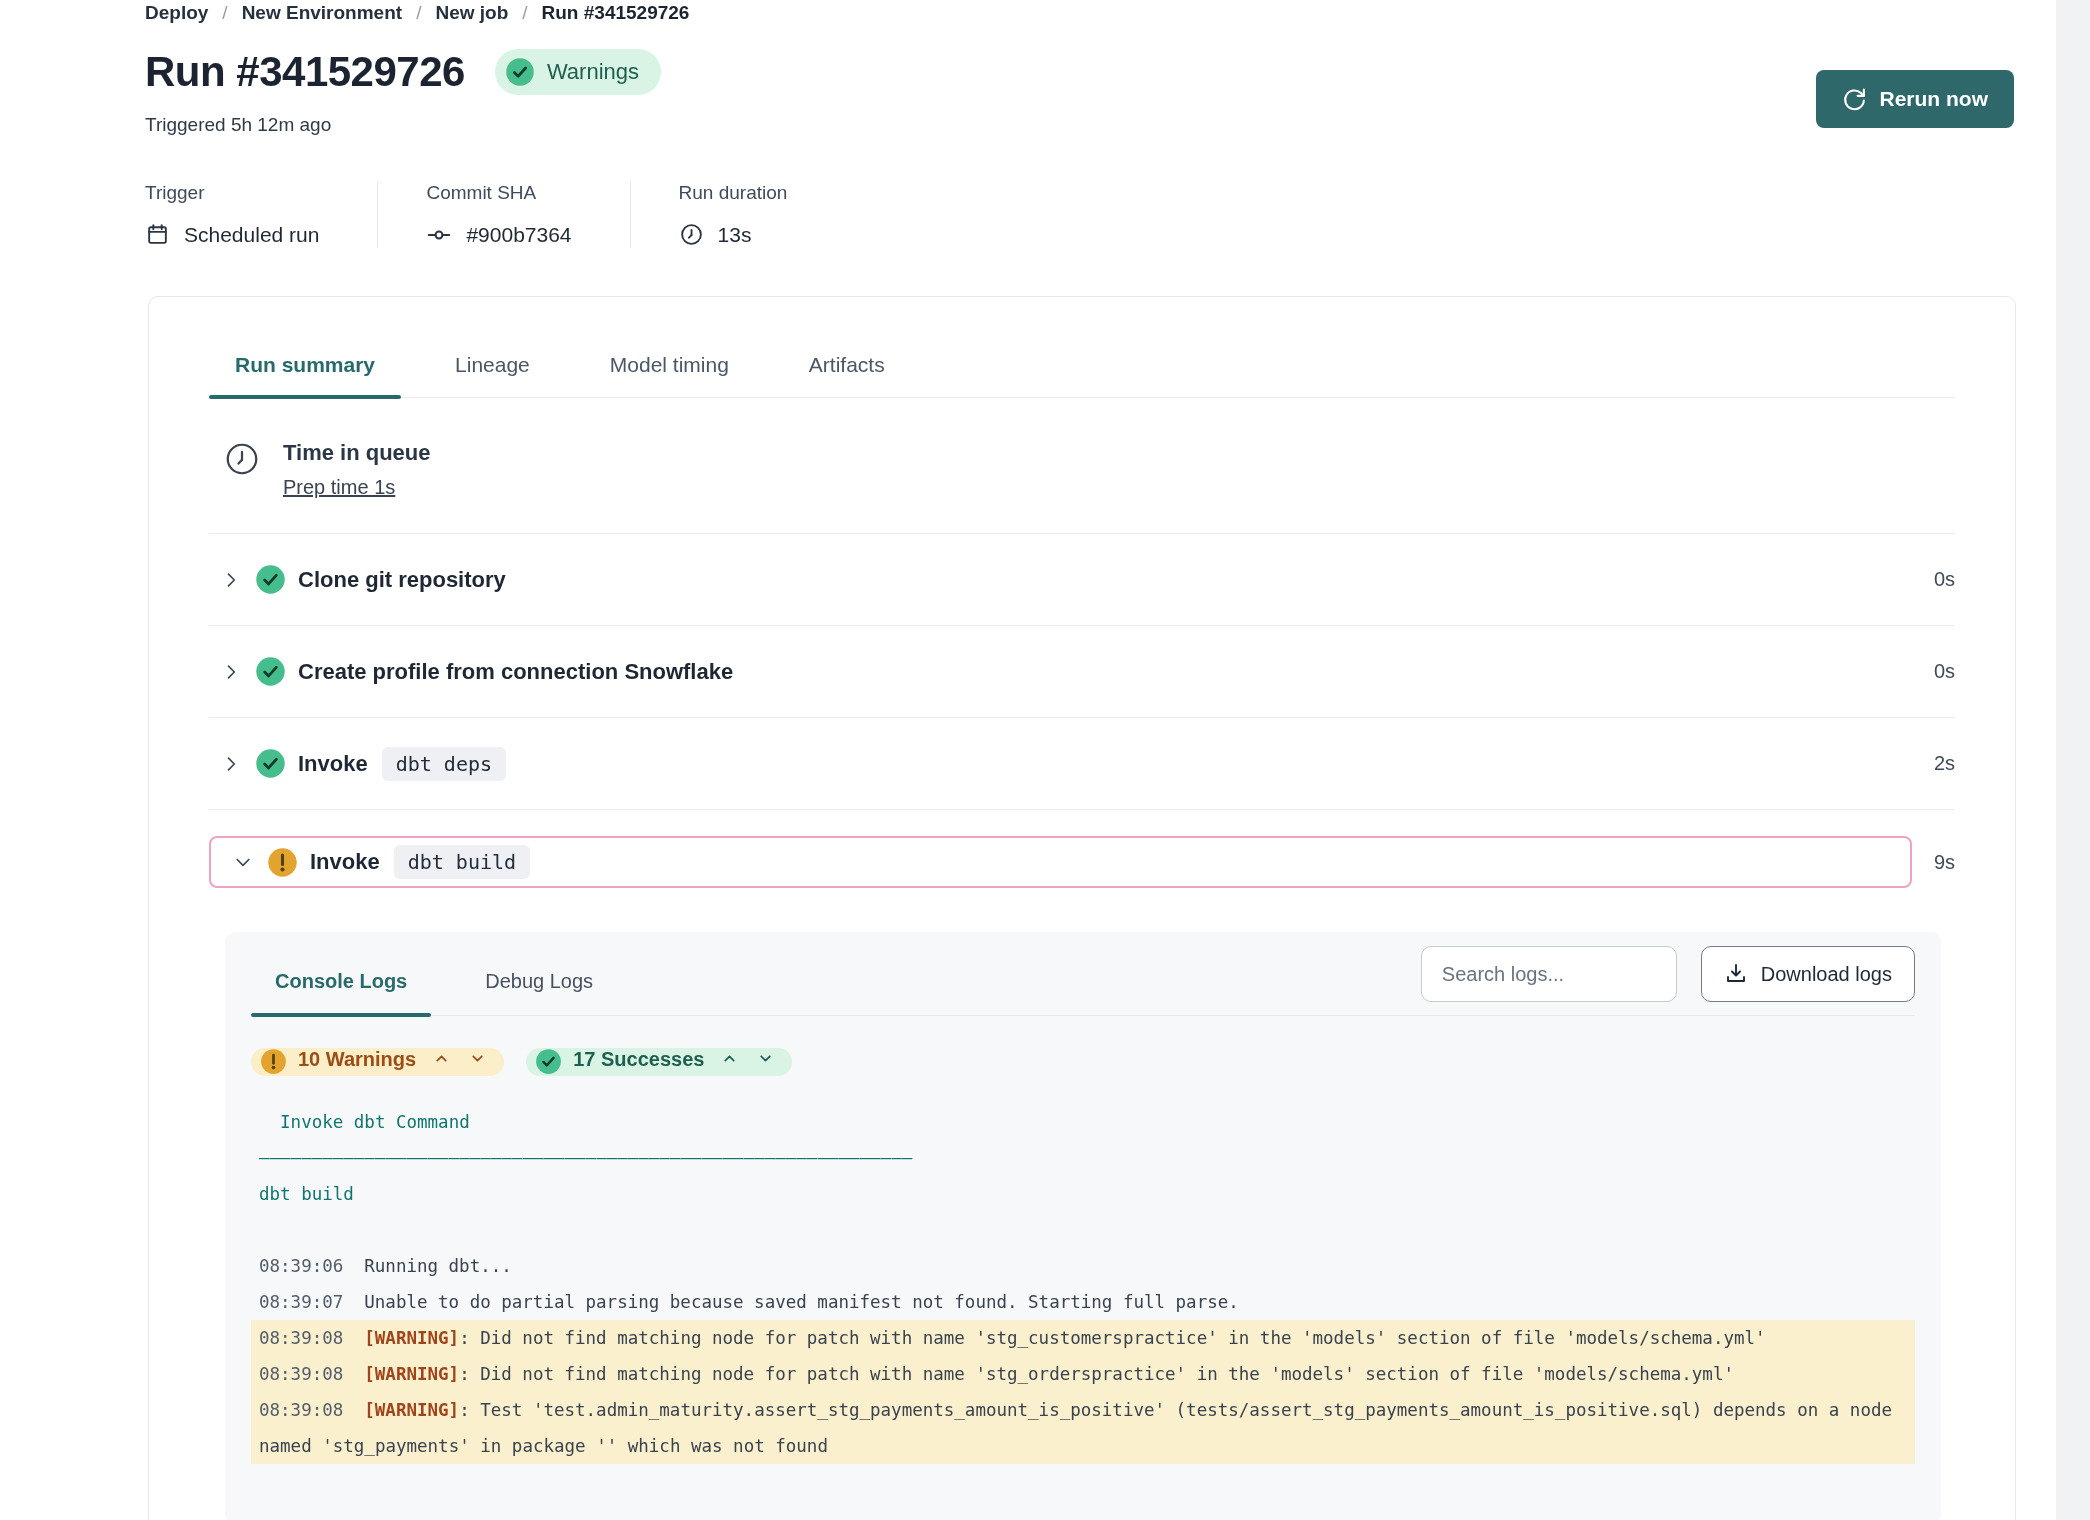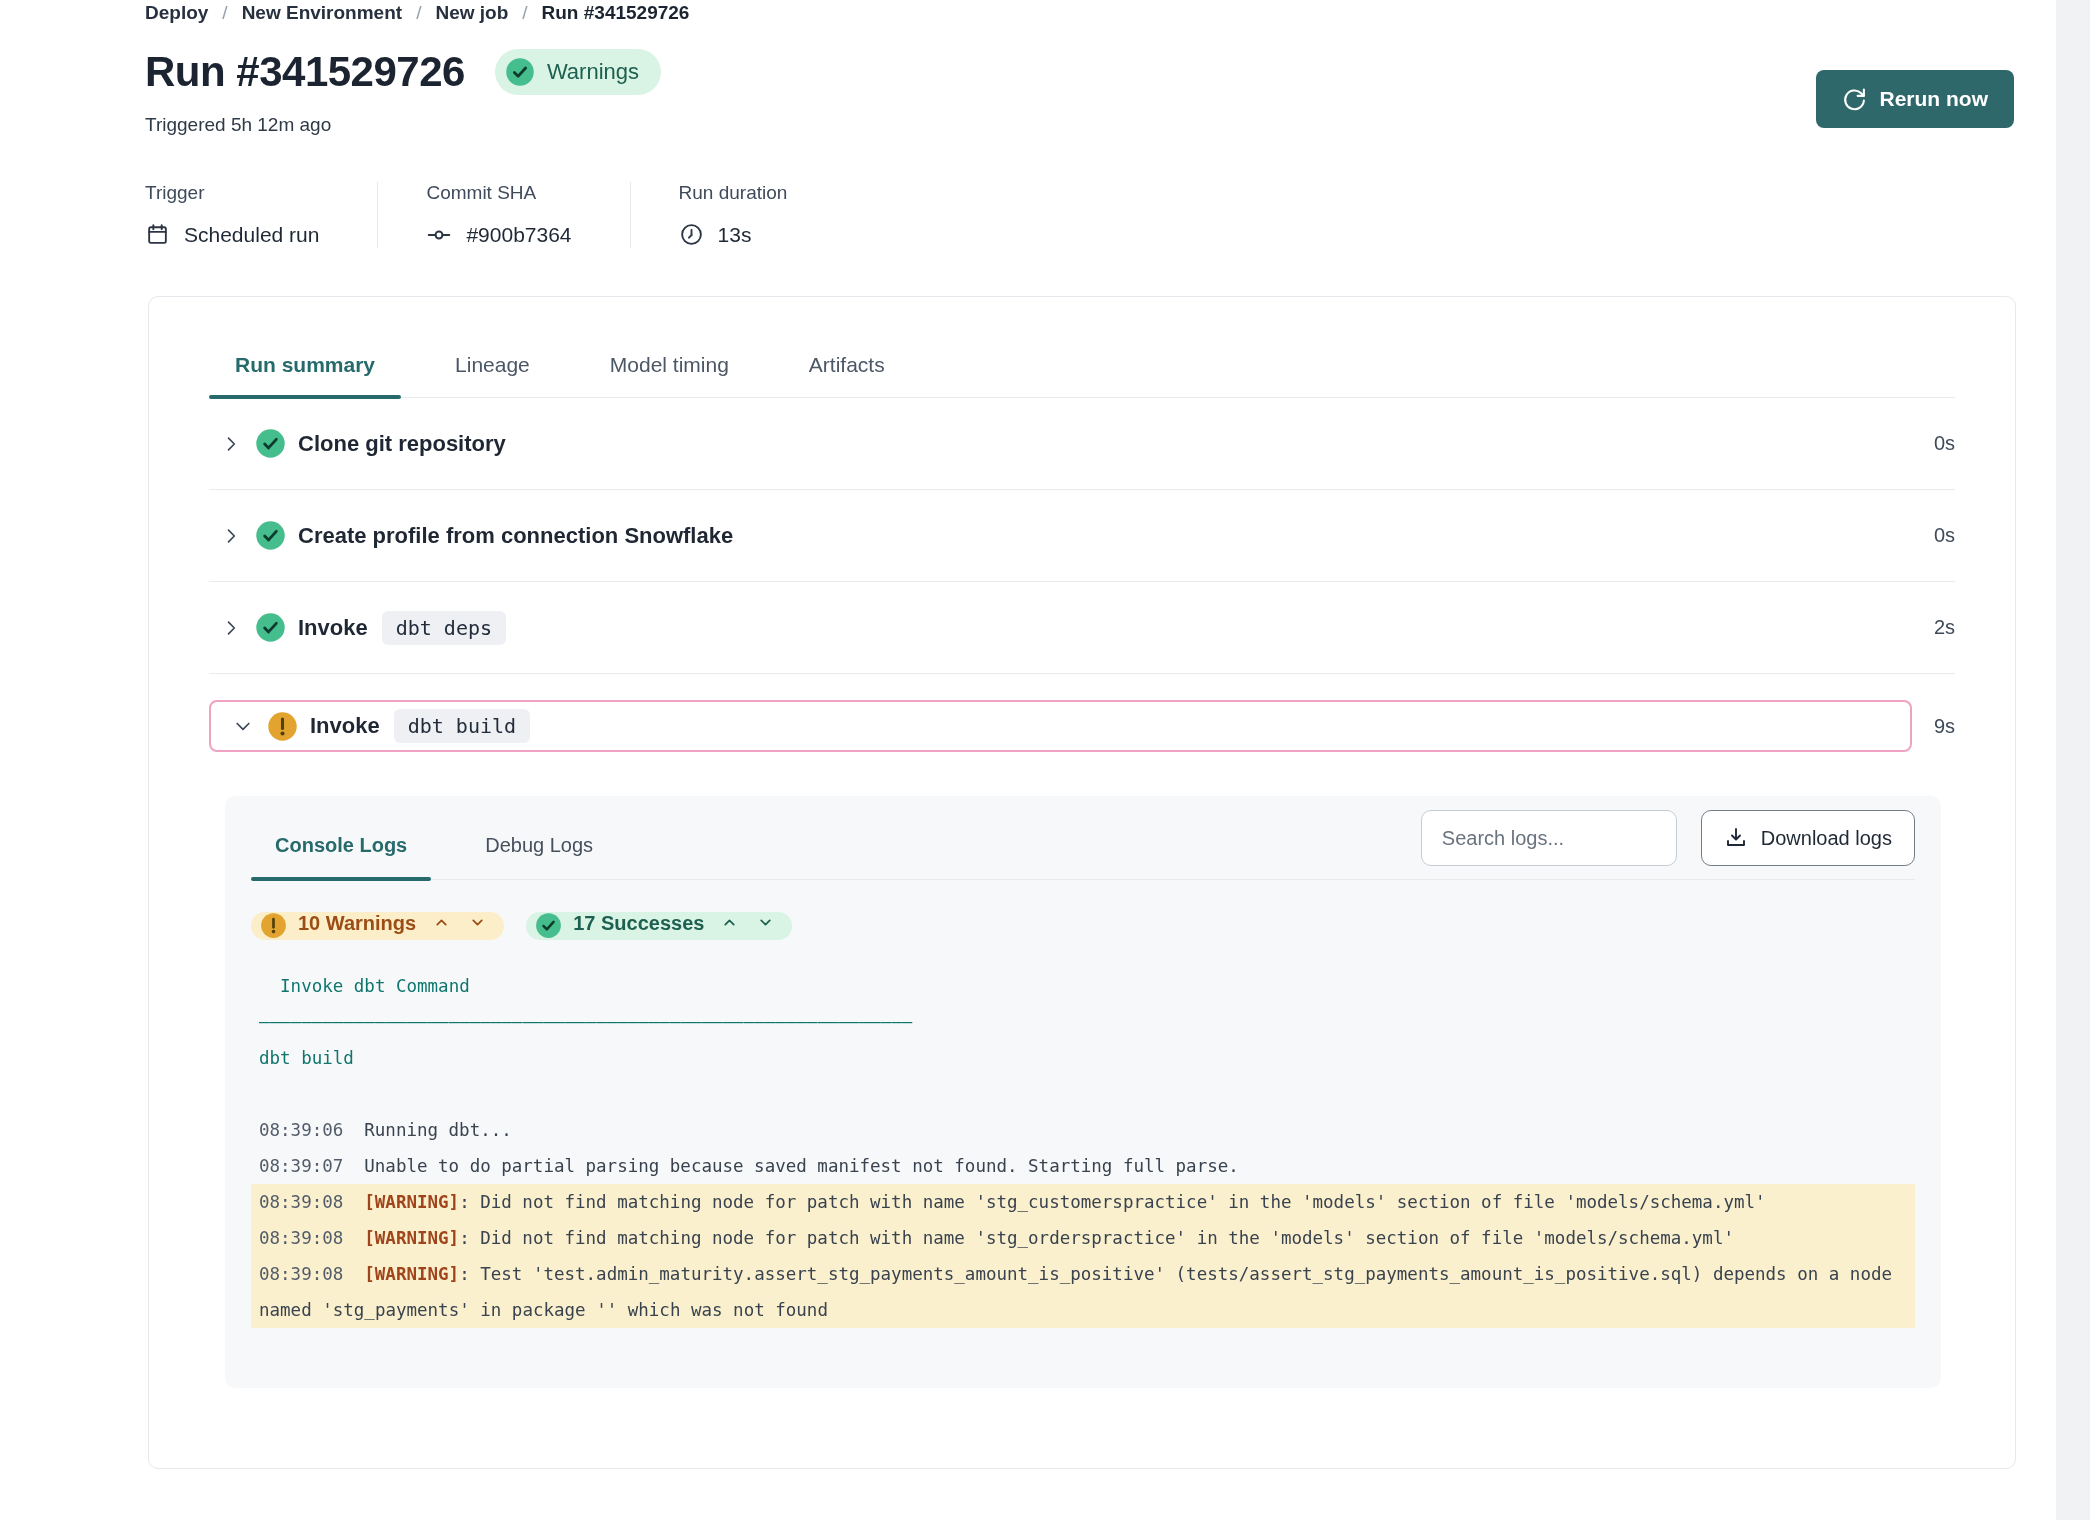--- a/index.html
+++ b/index.html
@@ -176,20 +176,33 @@
 
 <section class="card">
 
   <div class="tabs">
     <div class="tab active">Run summary</div>
     <div class="tab">Lineage</div>
     <div class="tab">Model timing</div>
     <div class="tab">Artifacts</div>
   </div>
 
+  <div class="queue">
+    <span>
+      <svg width="38" height="38" viewBox="0 0 24 24" fill="none" stroke="#39434f" stroke-width="1.4" stroke-linecap="round">
+          <circle cx="12" cy="12" r="9"></circle>
+          <path d="M12 7.5v5"></path>
+          <path d="M12 12.5l-2.2 2.4"></path>
+        </svg>
+    </span>
+    <div>
+      <div class="queue-title">Time in queue</div>
+      <a class="queue-link">Prep time 1s</a>
+    </div>
+  </div>
 
   <div class="step">
     <span class="step-chevron">
       <svg width="20" height="20" viewBox="0 0 24 24" fill="none" stroke="#3c4857" stroke-width="2" stroke-linecap="round" stroke-linejoin="round">
           <polyline points="9 5 16 12 9 19"></polyline>
         </svg>
     </span>
     <span>
       <svg width="31" height="31" viewBox="0 0 24 24">
           <circle cx="12" cy="12" r="11" fill="#46bd8c"></circle>

